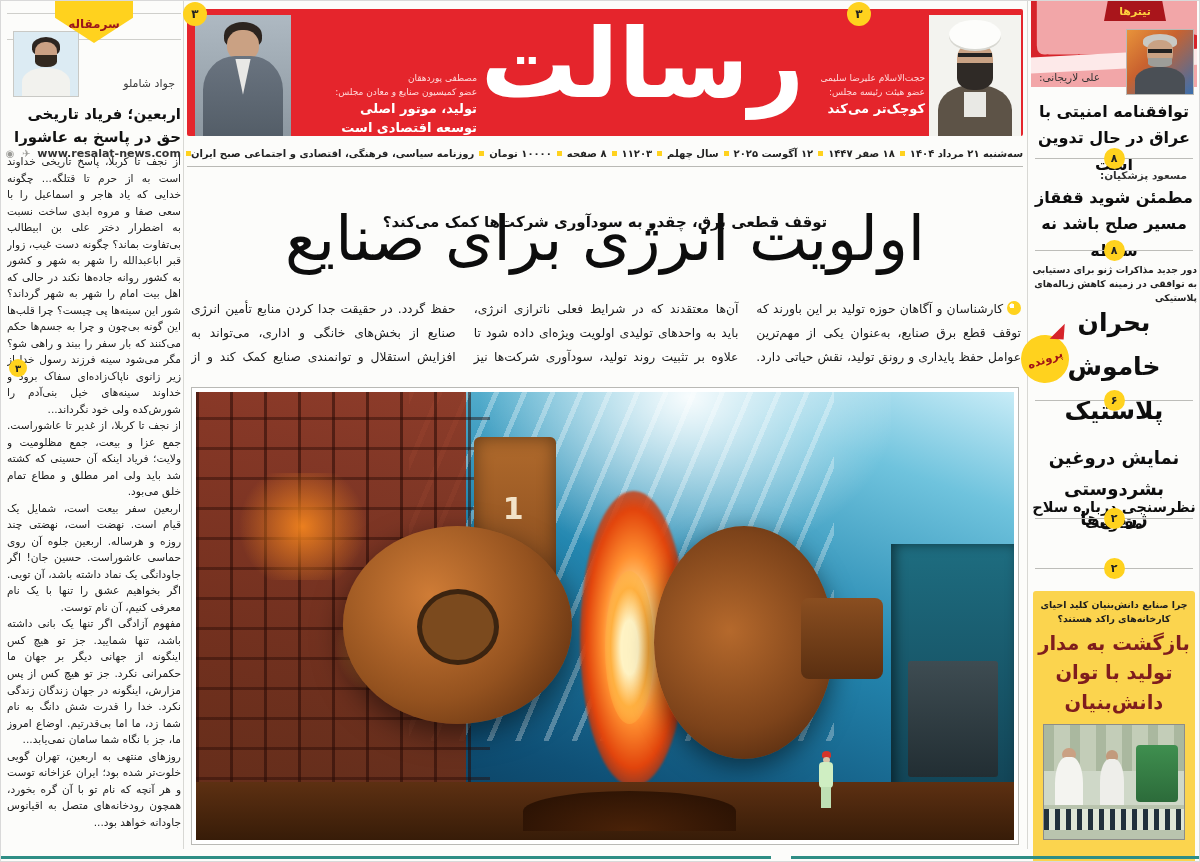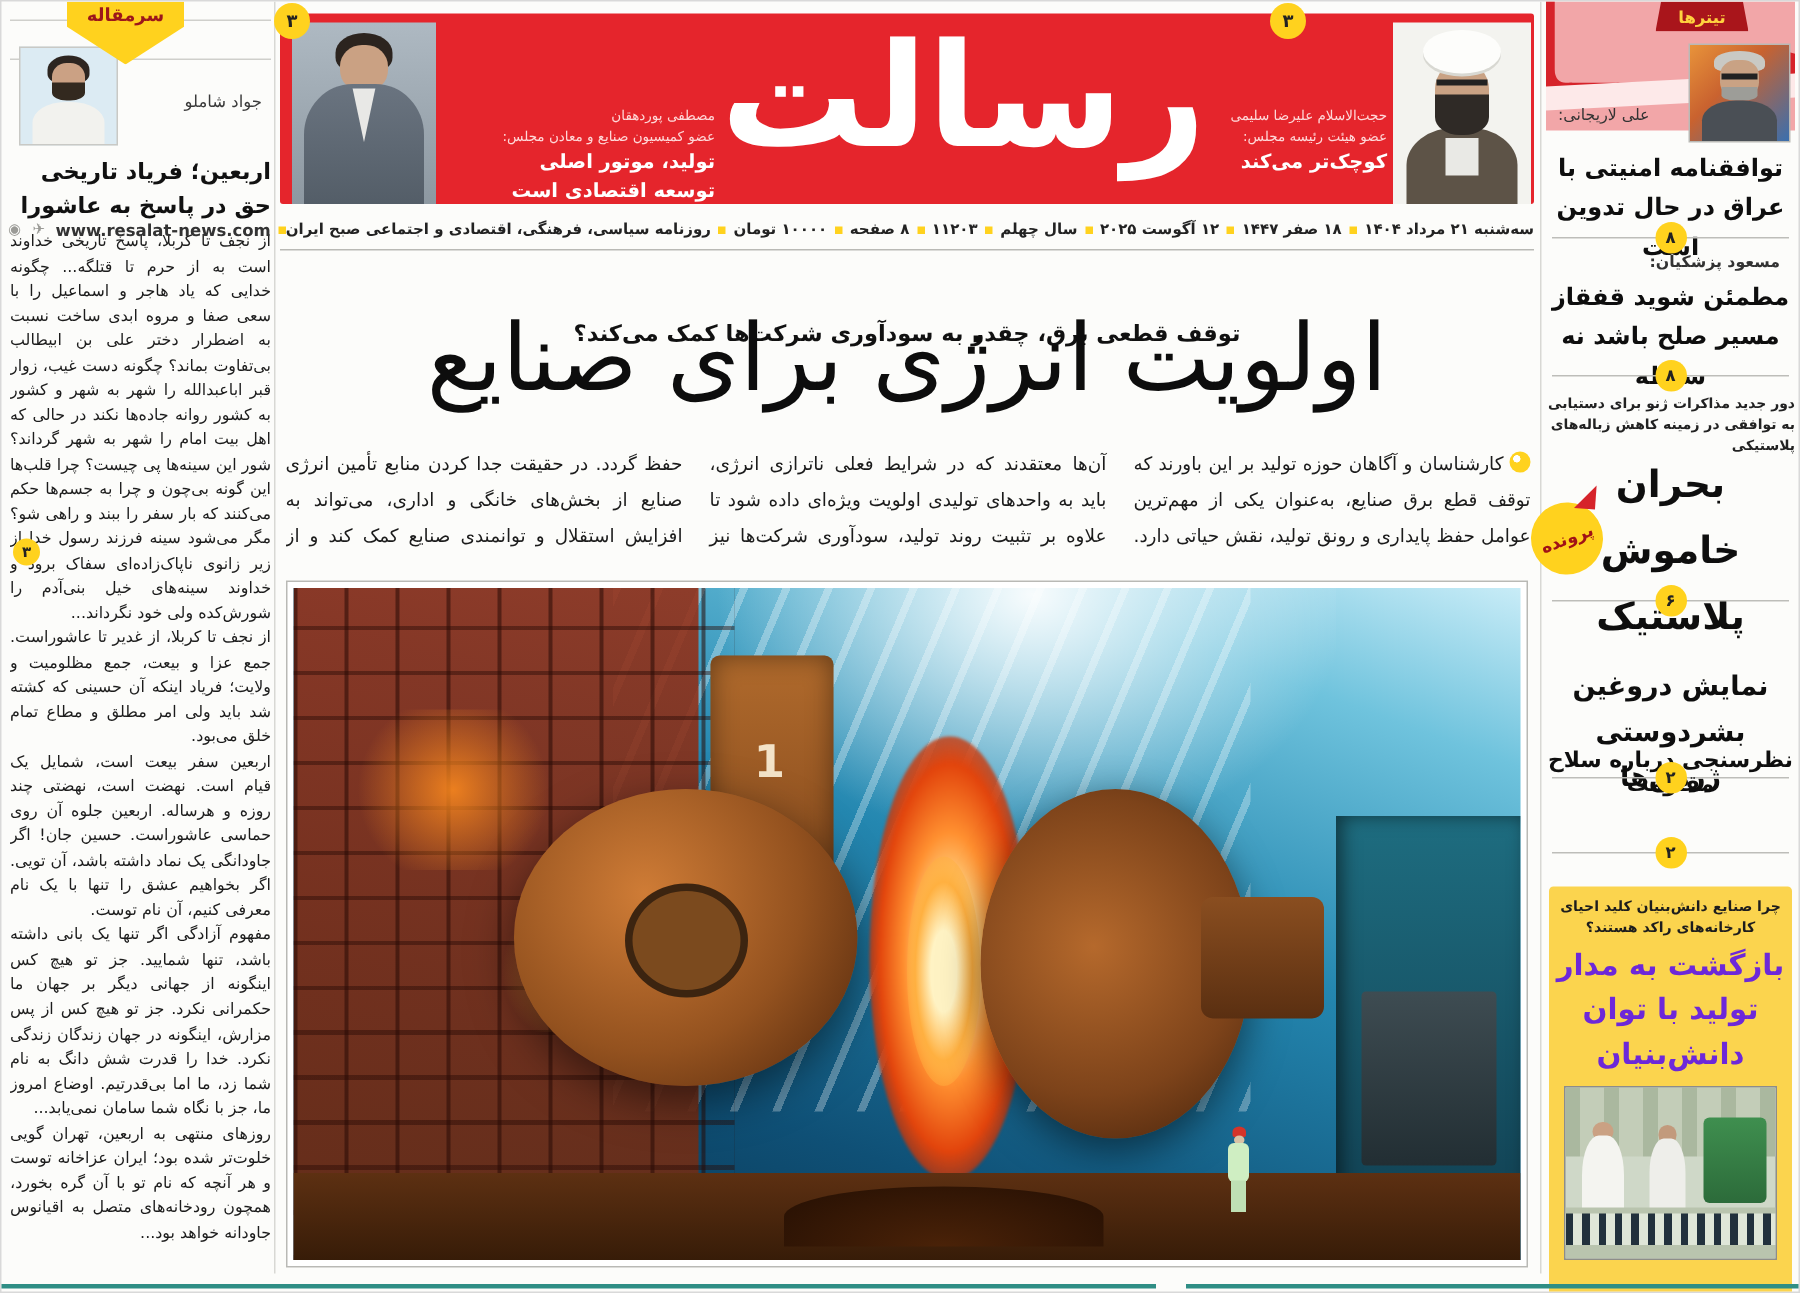--- a/index.html
+++ b/index.html
@@ -5,26 +5,26 @@
   * { margin:0; padding:0; box-sizing:border-box; }
   body { background:#e9e9e9; font-family:"DejaVu Sans", sans-serif; }
   .page { position:relative; width:1200px; height:862px; background:#fcfcfa; overflow:hidden; direction:rtl; margin:0 auto; border:1px solid #d9d9d9; }
 
   .vline { position:absolute; width:1px; background:#d8d8d4; top:0; height:848px; }
   .hair  { position:absolute; height:1px; background:#b9b9b5; }
 
   
   .editorial { position:absolute; left:6px; top:0; width:174px; height:850px; }
   .ed-rule { position:absolute; left:0; right:0; height:1px; background:#cfcfcb; }
-  .pennant { position:absolute; left:38px; top:0; width:78px; height:42px; background:#ffd21e;
+  .pennant { position:absolute; left:48px; top:0; width:78px; height:42px; background:#ffd21e;
              clip-path:polygon(0 0,100% 0,100% 40%,50% 100%,0 40%);
-             display:flex; justify-content:center; padding-top:2px; z-index:2;
+             display:flex; justify-content:center; padding-top:16px; z-index:2;
              font-size:12px; font-weight:bold; color:#9c161b; }
   .ed-photo { position:absolute; left:6px; top:30px; width:66px; height:66px; border:1px solid #c9c9c5; background:#dcebf3; overflow:hidden; }
-  .ed-name { position:absolute; right:6px; top:60px; font-size:11px; color:#3a3a3a; }
+  .ed-name { position:absolute; right:6px; top:76px; font-size:11px; color:#3a3a3a; }
   .ed-title { position:absolute; left:0; right:0; top:102px; font-size:15px; font-weight:bold; color:#111; line-height:1.5; text-align:right; }
   .ed-body { position:absolute; left:0; right:0; top:152px; bottom:6px; font-size:10.6px; line-height:1.56; color:#1c1c1c;
              text-align:justify; white-space:pre-line; overflow:hidden; }
 
   
   .masthead { position:absolute; left:186px; top:8px; width:836px; height:127px; background:#e5252c; border-radius:2px; }
   .badge { width:24px; height:24px; border-radius:50%; background:#ffd21e; color:#222; font-weight:bold; font-size:12px;
            display:flex; align-items:center; justify-content:center; }
   .mh-badge-a { position:absolute; left:-4px; top:-7px; z-index:3; }
   .mh-badge-b { position:absolute; right:152px; top:-7px; z-index:3; }
@@ -130,21 +130,21 @@
   .sb-div::before { content:""; position:absolute; left:0; right:0; top:50%; height:1px; background:#bdbdb9; }
   .sb-div .badge { position:relative; z-index:1; width:21px; height:21px; font-size:11px; }
   .dossier { position:absolute; left:-10px; top:34px; width:48px; height:48px; border-radius:50%; background:#ffd21e;
              transform:rotate(-20deg); display:flex; align-items:center; justify-content:center;
              font-size:11.5px; font-weight:bold; color:#a11216; z-index:2; }
   .dossier::before { content:""; position:absolute; right:-4px; top:-6px; width:0; height:0;
              border-left:14px solid transparent; border-bottom:16px solid #d6232a; transform:rotate(24deg); }
 
   .promo { position:absolute; left:2px; top:590px; width:162px; height:320px; background:#fbd44e; border-radius:3px; padding:7px 5px; }
   .promo .pk { text-align:center; font-size:9.4px; font-weight:bold; color:#1d1d1d; line-height:1.5; }
-  .promo .pt { text-align:center; font-size:19.5px; font-weight:bold; color:#6d28d9; line-height:1.5; margin-top:3px; }
+  .promo .pt { text-align:center; font-size:19.5px; font-weight:bold; color:#7f1d1d; line-height:1.5; margin-top:3px; }
   .promo-photo { position:relative; width:142px; height:116px; margin:7px auto 0; border:1px solid #8d8d89; background:#cfd8c8; overflow:hidden; }
   .promo-photo > div { position:absolute; }
   .pp-ceil { left:0; top:0; width:100%; height:40%; background:repeating-linear-gradient(90deg,#aab89f 0 10px,#c3cdb8 10px 26px); }
   .pp-mach { right:4%; top:18%; width:30%; height:50%; background:linear-gradient(180deg,#3f8f4f,#2c6b3a); border-radius:4px; }
   .pp-w1 { left:8%; top:28%; width:20%; height:58%; background:#f4f4f0; border-radius:40% 40% 8% 8%; }
   .pp-w1h { left:13%; top:20%; width:10%; height:12%; background:#caa183; border-radius:50%; }
   .pp-w2 { left:40%; top:30%; width:17%; height:50%; background:#eeeeea; border-radius:40% 40% 8% 8%; }
   .pp-w2h { left:44%; top:22%; width:9%; height:11%; background:#c29a7c; border-radius:50%; }
   .pp-belt { left:0; bottom:0; width:100%; height:30%; background:#b9c4ae; }
   .pp-bottles { left:0; bottom:8%; width:100%; height:18%;

